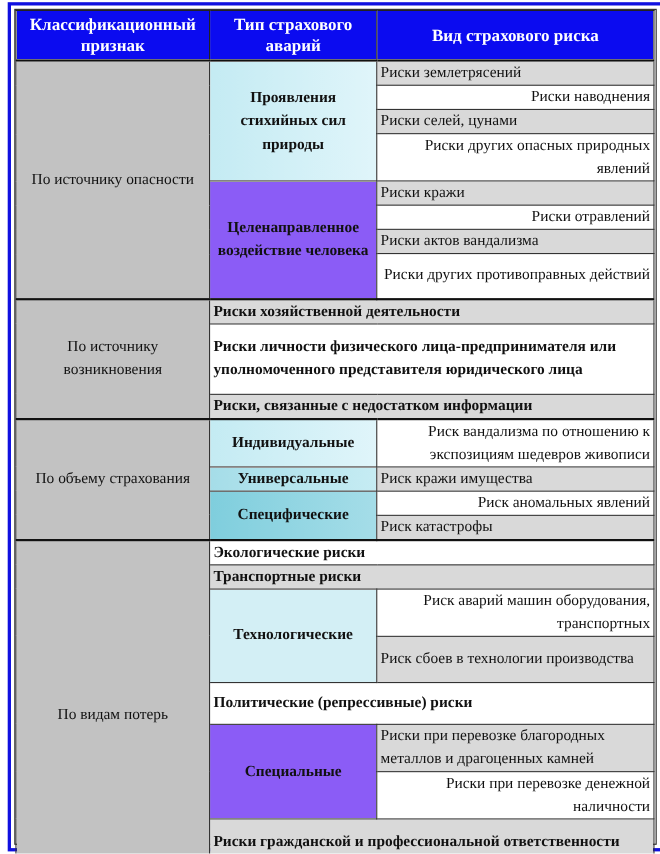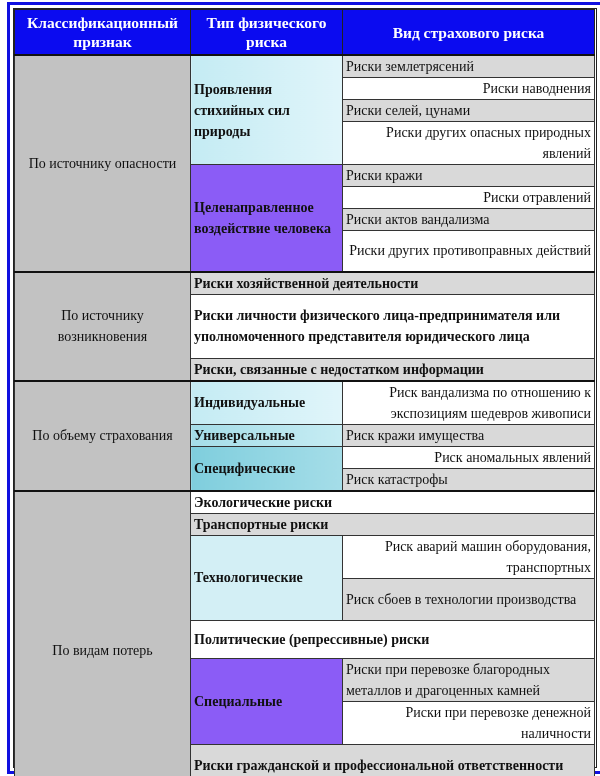--- a/index.html
+++ b/index.html
@@ -27,21 +27,21 @@
   }
   table.risk th {
     background:#0b0bf0; color:#ffffff; font-weight:bold; text-align:center;
     height:44px; font-size:15.5px; line-height:19px; border-color:#222;
   }
   td.group {
     background:#c2c2c2; font-weight:normal; text-align:center; font-size:16px; line-height:22px;
     border-left:2px solid #222;
   }
   td.type {
-    font-weight:bold; text-align:left; font-size:15.5px; line-height:22px;margin-top:16px;
+    font-weight:bold; text-align:center; font-size:15.5px; line-height:22px;margin-top:16px;
   }
   td.type.t-light { background:#d3eff5; }
   td.type.t-mid { background:#8b5cf6; }
   td.type.t-grad1 { background:linear-gradient(90deg,#c4ebf3,#e0f5fa); }
   td.type.t-grad2 { background:linear-gradient(90deg,#a5dde8,#c6ecf3); }
   td.type.t-grad3 { background:linear-gradient(90deg,#7fcedd,#a5dde8); }
   td.item { text-align:left; }
   td.item.g { background:#d9d9d9; }
   td.item.w { background:#ffffff;text-align:right; }
   td.span { font-weight:bold; }
@@ -56,21 +56,21 @@
   <div class="frame-inner"></div>
   <table class="risk">
     <colgroup>
         <col class="c1">
         <col class="c2">
         <col class="c3">
       </colgroup>
     <thead>
       <tr>
         <th>Классификационный признак</th>
-        <th>Тип физического риска</th>
+        <th>Тип страхового аварий</th>
         <th>Вид страхового риска</th>
       </tr>
     </thead>
     <tbody>
 
       <tr class="sec-top" style="height:21px">
         <td class="group" rowspan="8">По источнику опасности</td>
         <td class="type t-grad1" rowspan="4">Проявления стихийных сил природы</td>
         <td class="item g">Риски землетрясений</td>
       </tr>

